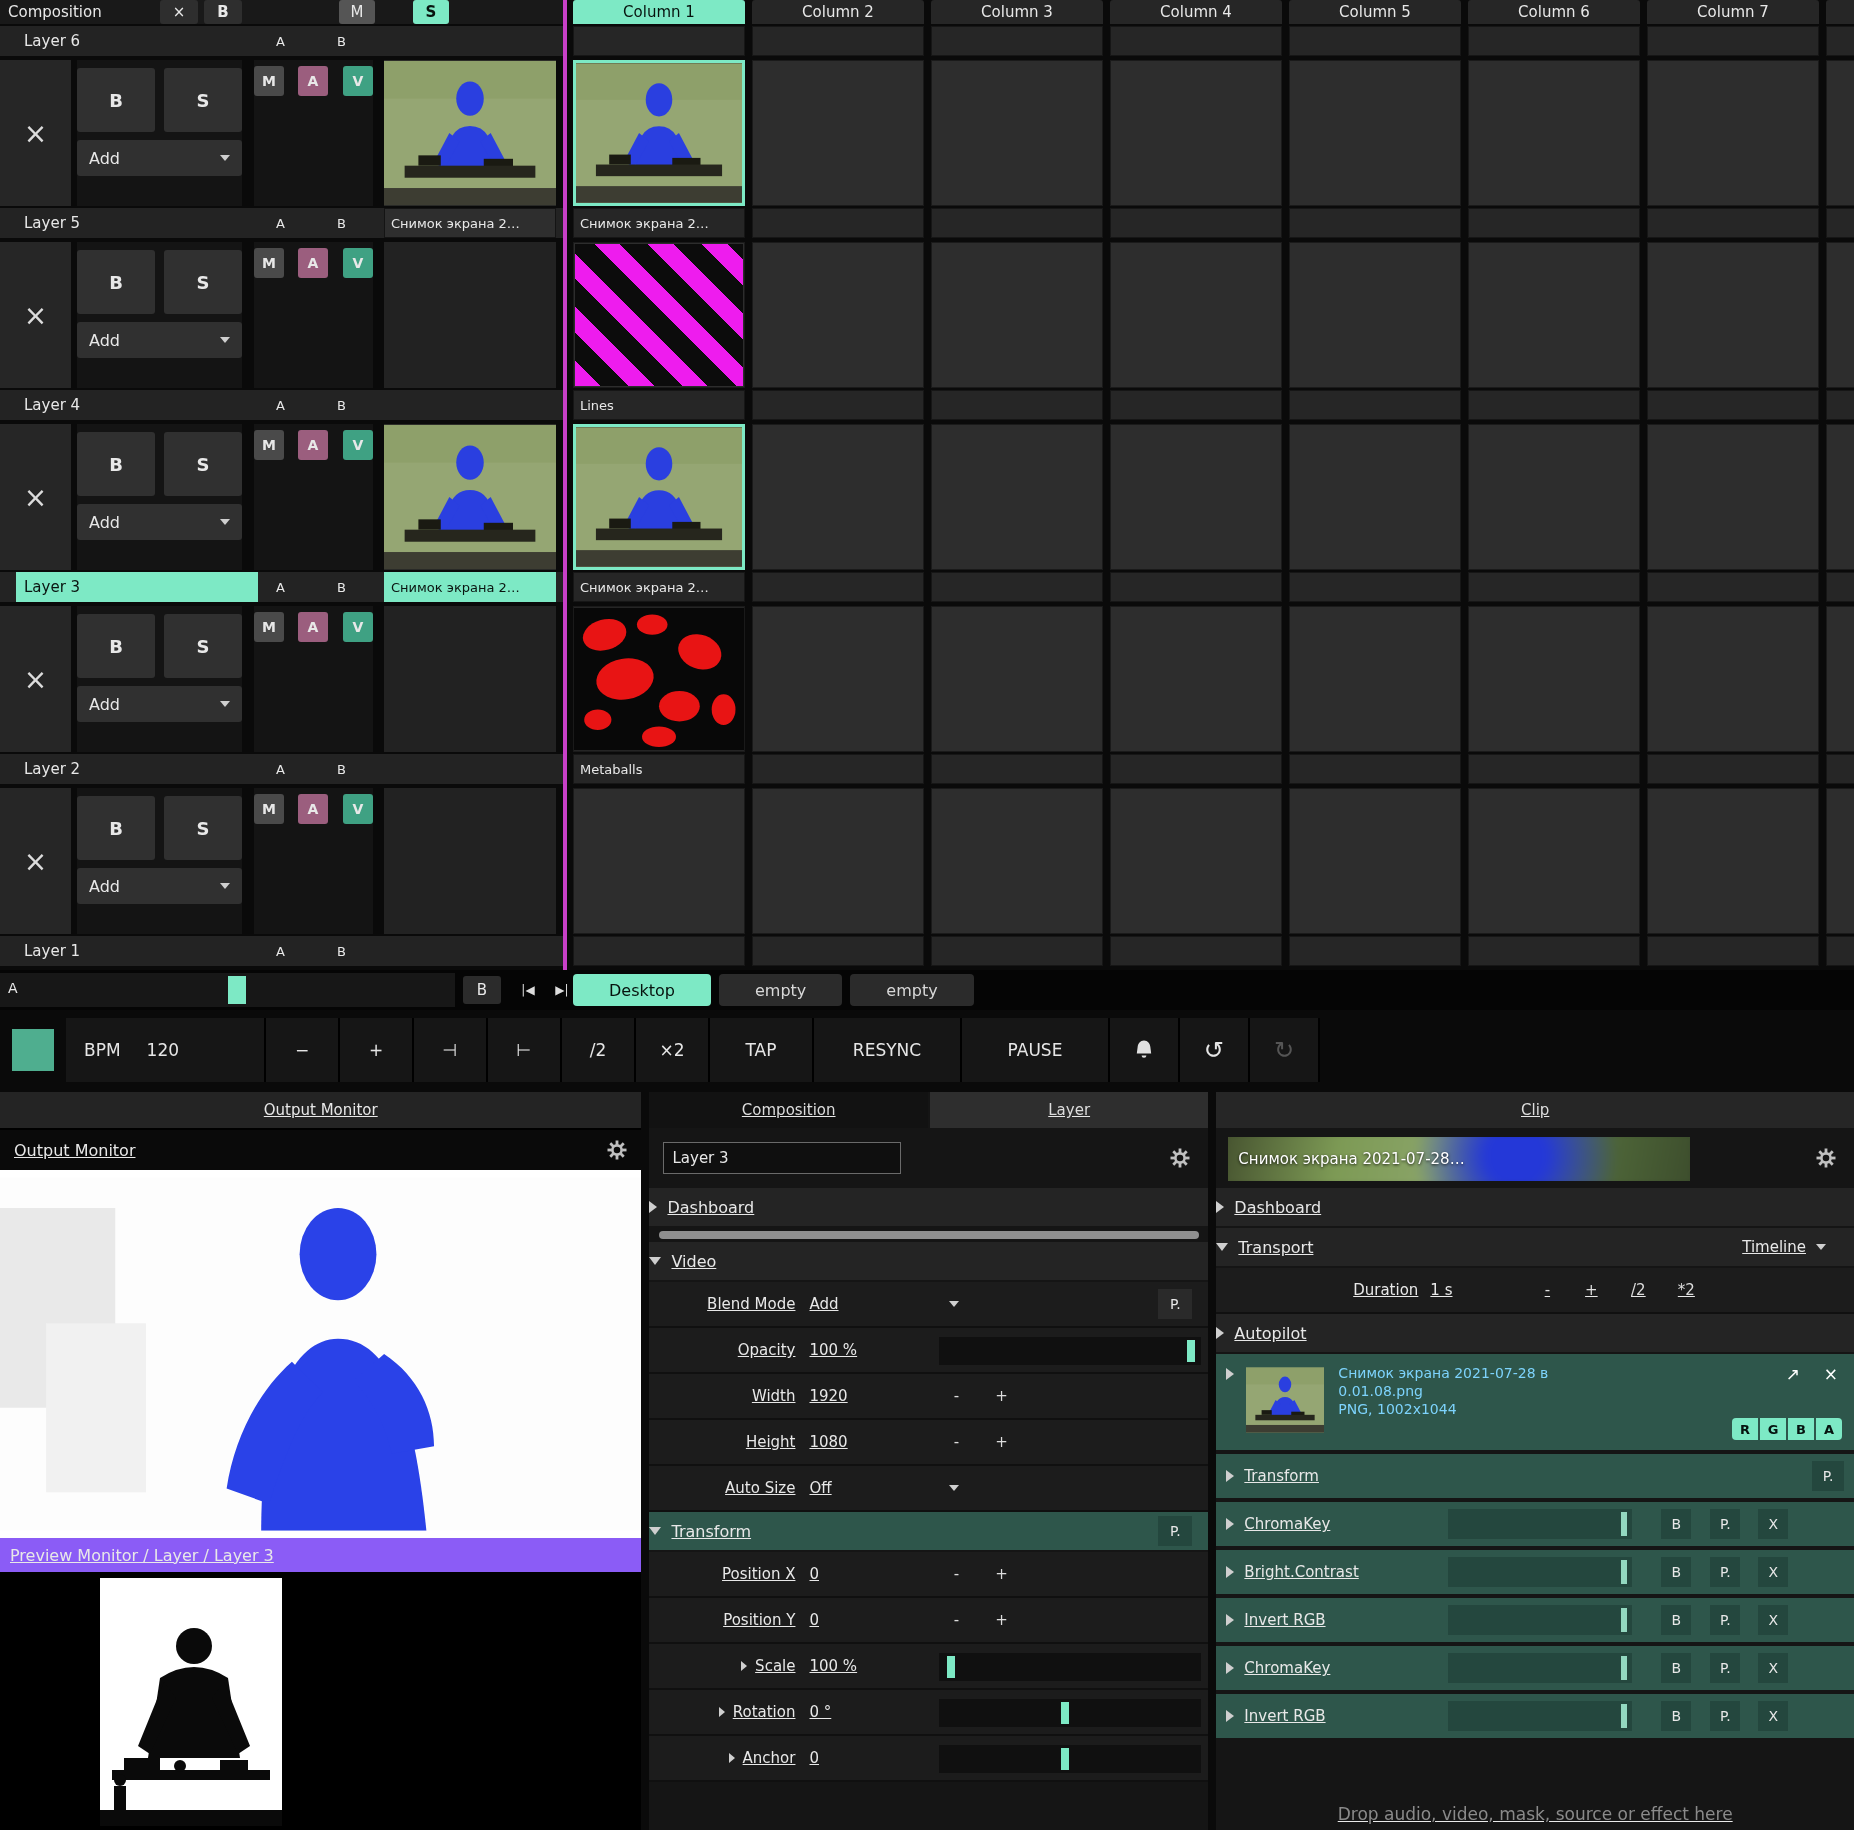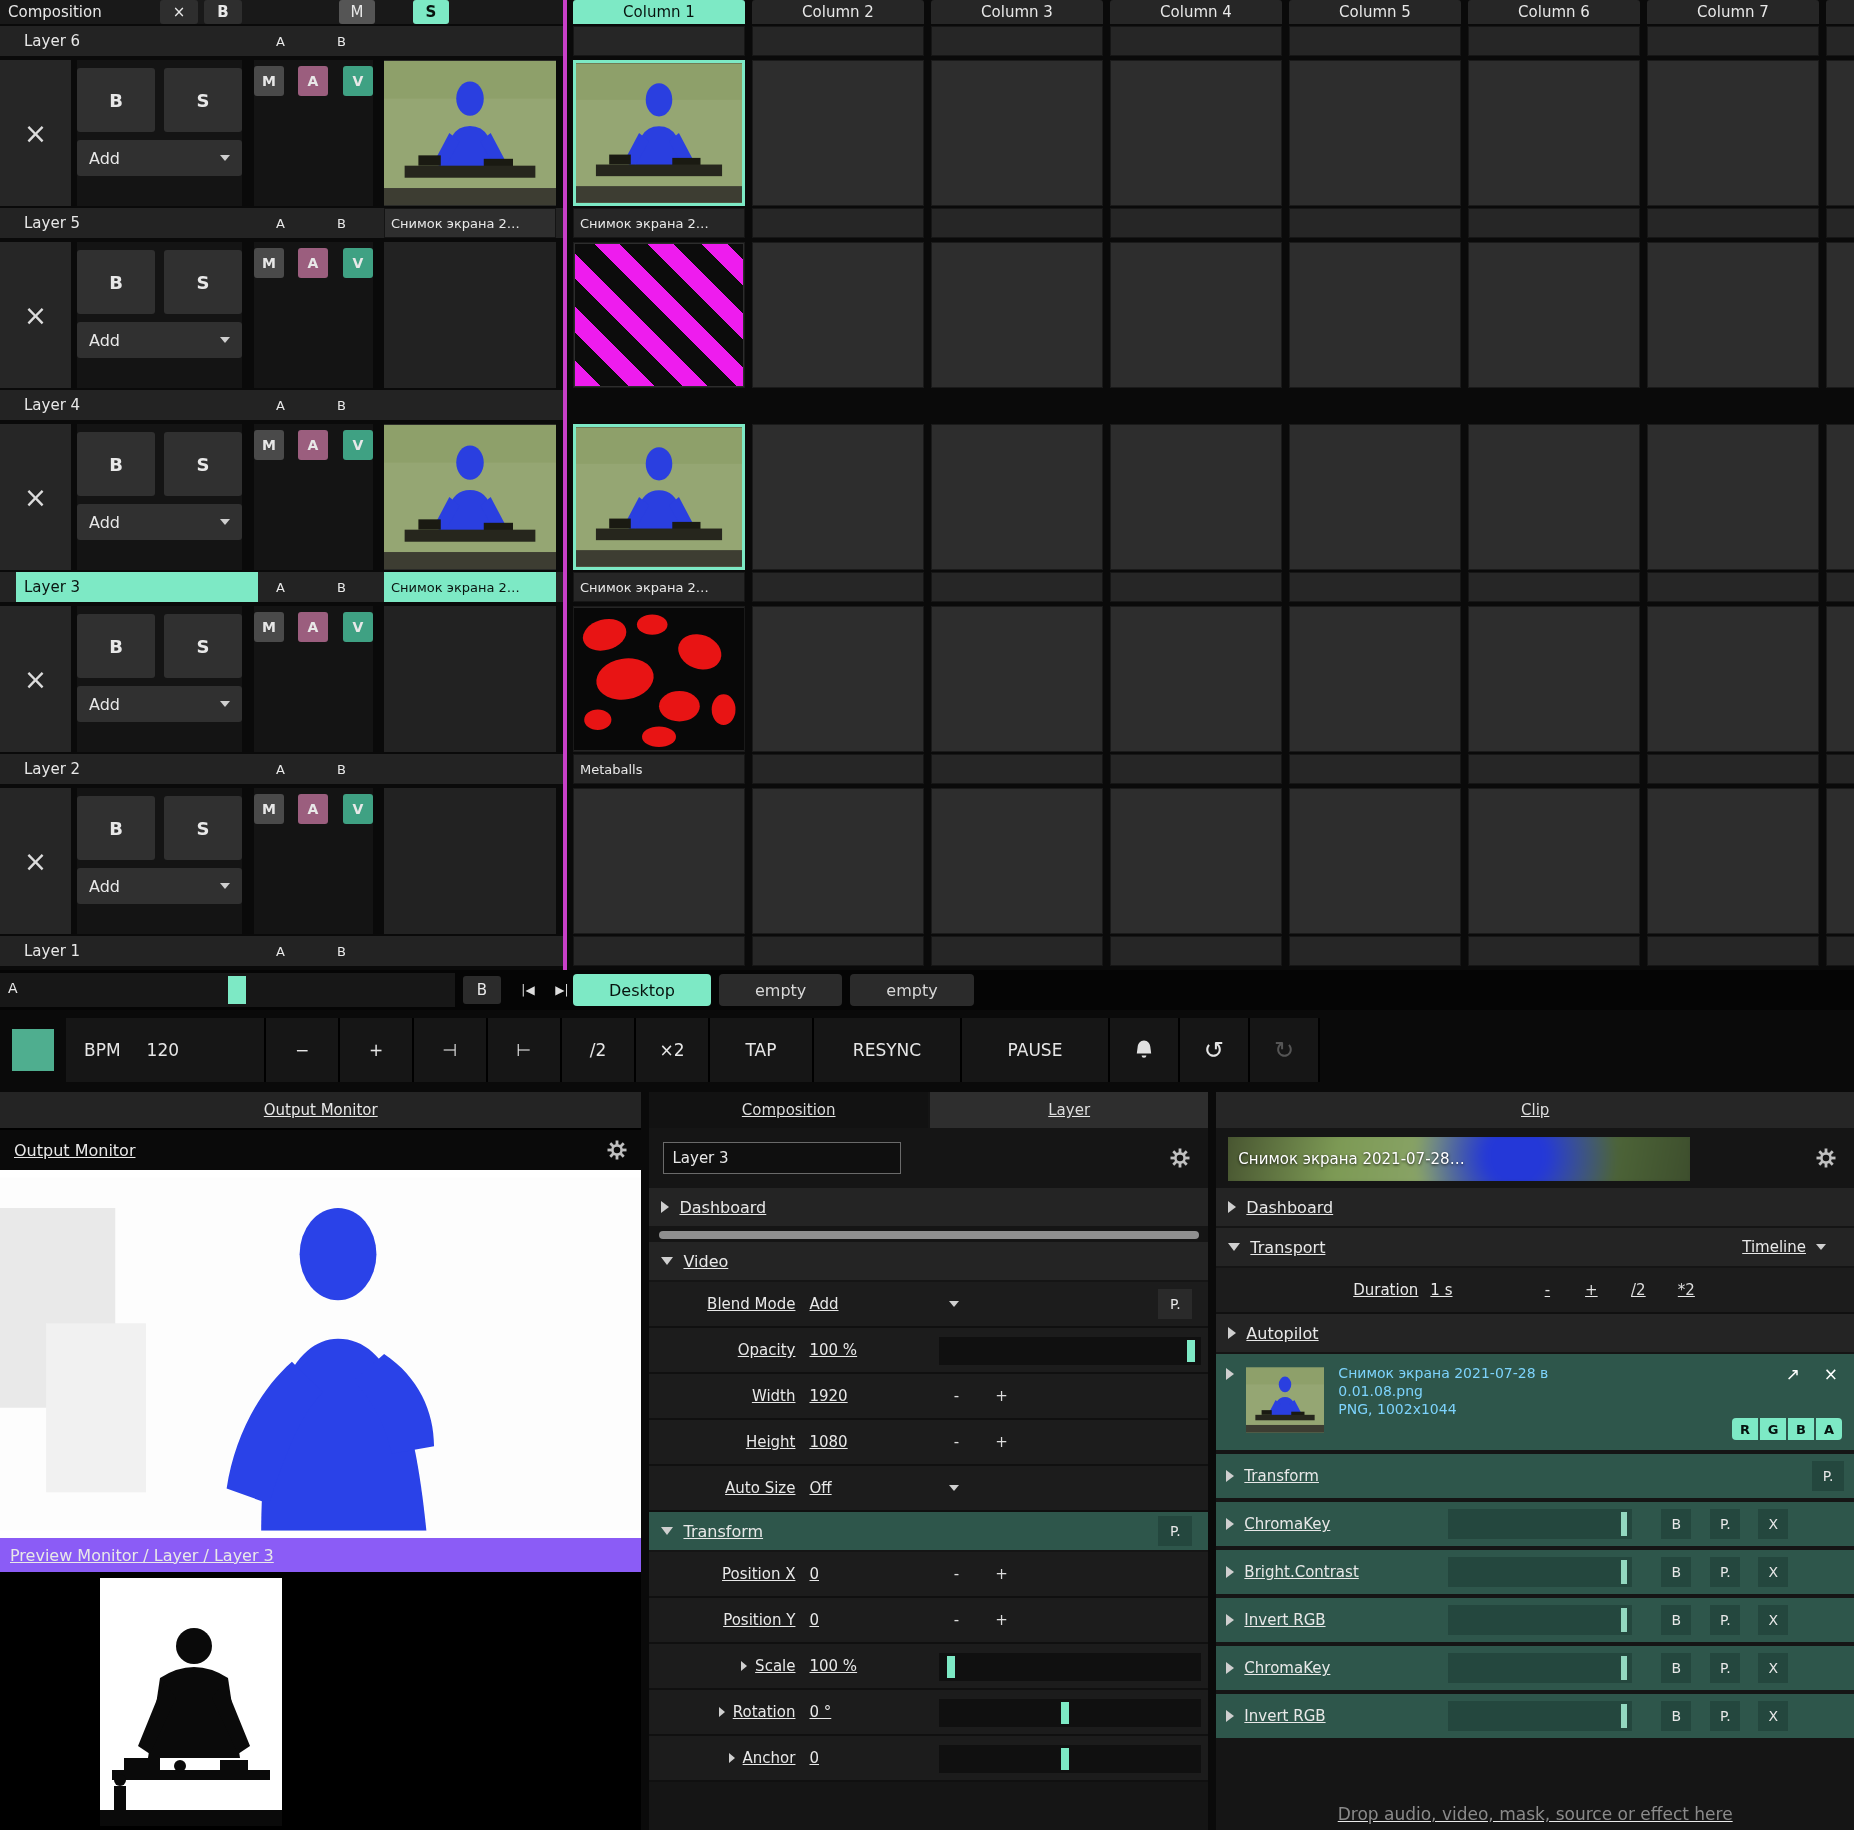--- a/index.html
+++ b/index.html
@@ -98,21 +98,21 @@
 
   .namefield-row { height:58px; position:relative; background:#151515; flex:none; }
   .layername { position:absolute; left:14px; top:12px; width:238px; height:32px; background:#0f0f0f; border:1px solid #6a6a6a; display:flex; align-items:center; padding-left:8px; font-size:15px; }
   .rowgear { position:absolute; right:18px; top:18px; }
   .clipname { position:absolute; left:12px; top:7px; width:462px; height:44px; overflow:hidden; }
   .clipblur { position:absolute; inset:-8px; filter:blur(5px);
     background: radial-gradient(circle at 62% 45%, #2438d8 0, #2438d8 10%, rgba(36,56,216,0) 34%),
                 linear-gradient(100deg,#44502e 0%, #7d9a55 25%, #8aa468 45%, #5c7a42 65%, #3c4c2c 100%); }
   .cliptext { position:relative; z-index:1; line-height:44px; padding-left:10px; font-size:15px; color:#fff; text-shadow:0 1px 3px rgba(0,0,0,.85); white-space:nowrap; overflow:hidden; }
 
-  .sect { height:38px; margin-bottom:2px; background:#242424; display:flex; align-items:center; gap:10px; padding-left:12px; font-size:16px; flex:none; position:relative; }
+  .sect { height:38px; margin-bottom:2px; background:#242424; display:flex; align-items:center; gap:10px; font-size:16px; flex:none; position:relative; }
   .sect.teal { background:#2e564b; }
   .hscroll { height:8px; margin:3px 10px; background:#8f8f8f; border-radius:4px; width:540px; flex:none; }
 
   .prow { height:46px; border-bottom:2px solid #101010; background:#1c1c1c; display:flex; align-items:center; position:relative; flex:none; }
   .plabel { width:160px; flex:none; display:flex; align-items:center; justify-content:flex-end; gap:8px; padding-right:14px; font-size:15px; text-align:right; }
   .pval { min-width:105px; font-size:15px; }
   .pdrop { display:flex; align-items:center; width:150px; font-size:15px; }
   .pdrop .tri-d { margin-left:auto; }
   .pm { position:absolute; left:292px; width:30px; text-align:center; color:#ddd; }
   .pp { position:absolute; left:337px; width:30px; text-align:center; color:#ddd; }
@@ -353,20 +353,30 @@
             <div class="cell-clip"></div>
             <div class="cell-clip"></div>
             <div class="cell-clip"></div>
           </div>
       </div>
       <div class="label-row">
         <div class="lbl-name">Layer 4</div>
         <div class="lbl-a">A</div>
         <div class="lbl-b">B</div>
         <div class="lbl-thumbname"></div>
+        <div class="row-lcells">
+          <div class="lcell">Lines</div>
+        <div class="lcell"></div>
+            <div class="lcell"></div>
+            <div class="lcell"></div>
+            <div class="lcell"></div>
+            <div class="lcell"></div>
+            <div class="lcell"></div>
+            <div class="lcell"></div>
+          </div>
       </div>
     </div>
 
     <div>
       <div class="content-row">
         <div class="cell-x">×</div>
         <div class="cell-bs">
           <div class="btn bs b">B</div>
           <div class="btn bs s">S</div>
           <div class="btn add">

